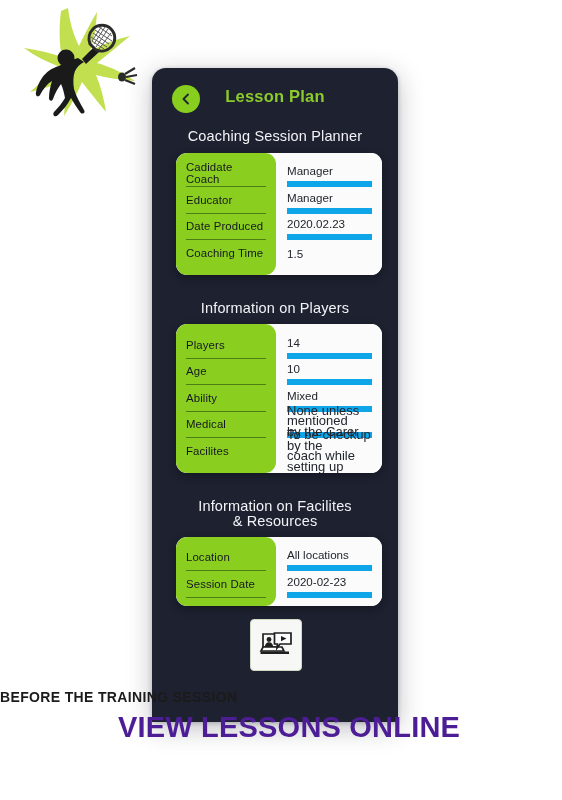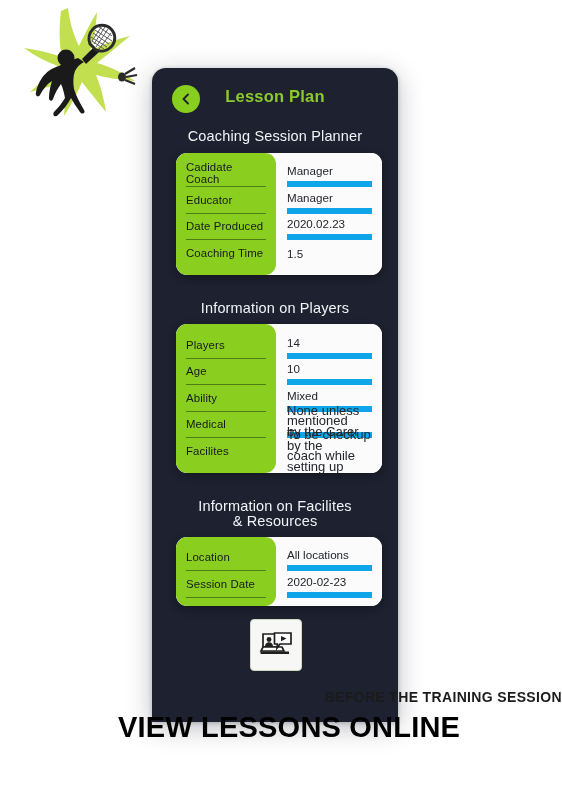--- a/index.html
+++ b/index.html
@@ -125,29 +125,29 @@
     background:#f7f7f5;
     border:1px solid #cfd9c2;
     border-radius:4px;
     display:flex;align-items:center;justify-content:center;
     box-sizing:border-box;
   }
   #icon-box svg{display:block;}
 
   #kicker{
     position:absolute;left:0;right:0;top:689px;
-    text-align:right;
+    text-align:left;
     color:#1b1b1b;
     font-size:14px;font-weight:bold;
     letter-spacing:.35px;
   }
   #headline{
     position:absolute;left:16px;right:0;top:711px;
     text-align:center;
-    color:#000000;
+    color:#4c1d95;
     font-size:29px;font-weight:bold;
     letter-spacing:.2px;
   }
 </style>
 </head>
 <body>
 
 <div id="logo">
   <svg viewBox="0 0 150 128" xmlns="http://www.w3.org/2000/svg">
     <g fill="#c2df4f">

